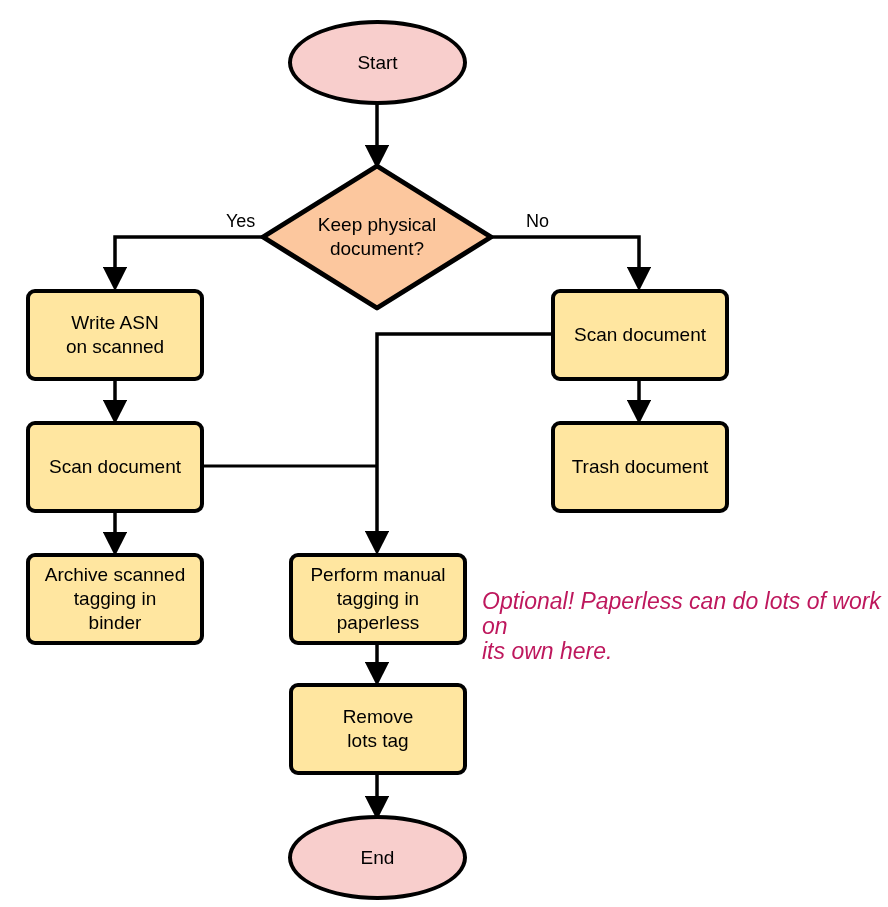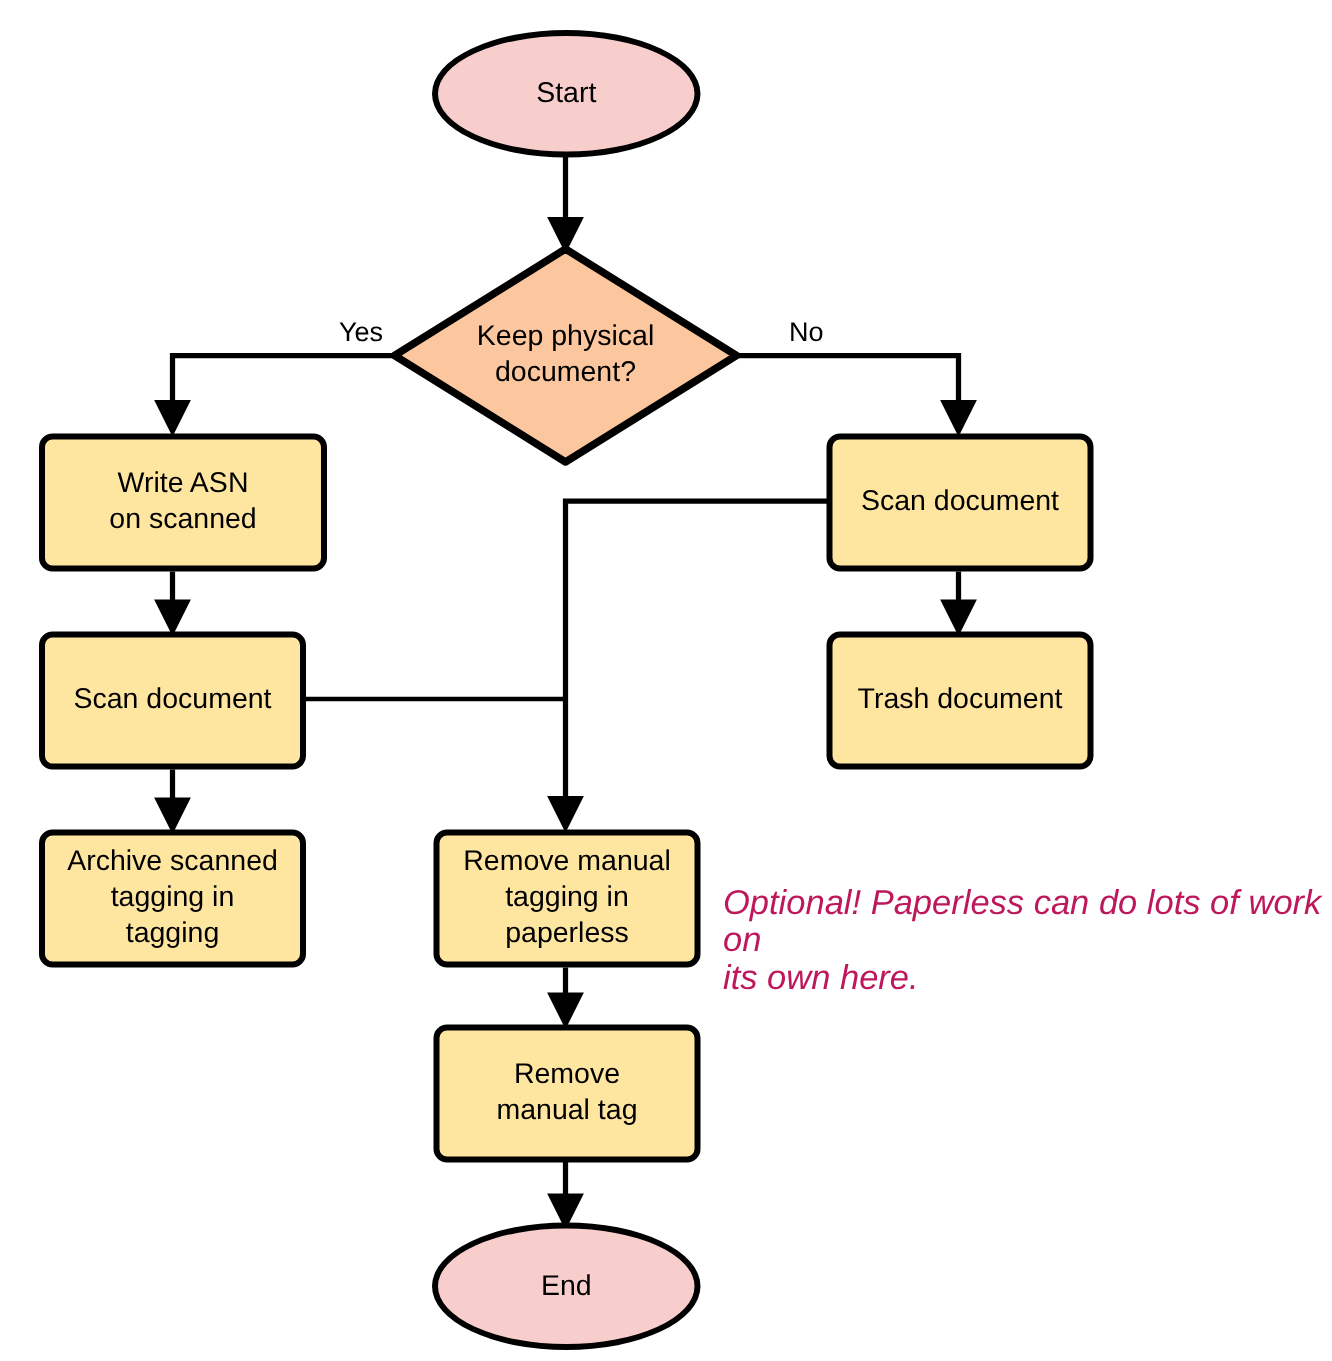--- a/index.html
+++ b/index.html
@@ -115,65 +115,65 @@
   <div class="node node-decision" style="left:277px; top:196px; width:200px; height:82px;">
     <div class="diamond-label">
       <div>Keep physical</div>
       <div>document?</div>
     </div>
   </div>
 
   <div class="edge-label" style="left:210px; top:211px;">Yes</div>
   <div class="edge-label" style="left:510px; top:211px;">No</div>
 
-  <div class="node node-process" style="left:26px; top:289px; width:192px; height:92px;">
+  <div class="node node-process" style="left:26px; top:289px; width:178px; height:92px;">
     <div>
       <div>Write ASN</div>
       <div>on scanned</div>
     </div>
   </div>
 
   <div class="node node-process" style="left:26px; top:421px; width:178px; height:92px;">
     <div>
       <div>Scan document</div>
     </div>
   </div>
 
   <div class="node node-process" style="left:26px; top:553px; width:178px; height:92px;">
     <div>
       <div>Archive scanned</div>
       <div>tagging in</div>
-      <div>tagging</div>
+      <div>binder</div>
     </div>
   </div>
 
   <div class="node node-process" style="left:551px; top:289px; width:178px; height:92px;">
     <div>
       <div>Scan document</div>
     </div>
   </div>
 
   <div class="node node-process" style="left:551px; top:421px; width:178px; height:92px;">
     <div>
       <div>Trash document</div>
     </div>
   </div>
 
   <div class="node node-process" style="left:289px; top:553px; width:178px; height:92px;">
     <div>
-      <div>Remove manual</div>
+      <div>Perform manual</div>
       <div>tagging in</div>
       <div>paperless</div>
     </div>
   </div>
 
   <div class="node node-process" style="left:289px; top:683px; width:178px; height:92px;">
     <div>
       <div>Remove</div>
-      <div>manual tag</div>
+      <div>lots tag</div>
     </div>
   </div>
 
   <div class="node node-terminal" style="left:288px; top:815px; width:179px; height:85px;">
     <span>End</span>
   </div>
 
   <div class="annotation" style="left:482px; top:589px; width:400px;">
     <div>Optional! Paperless can do lots of work on</div>
     <div>its own here.</div>

